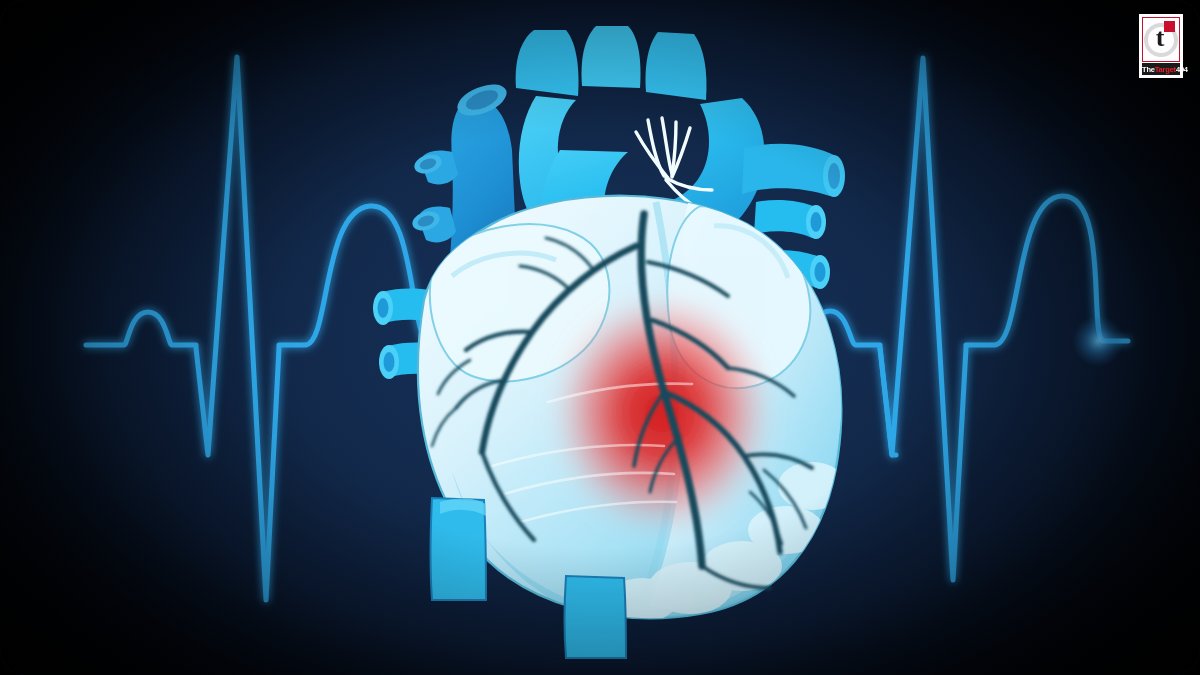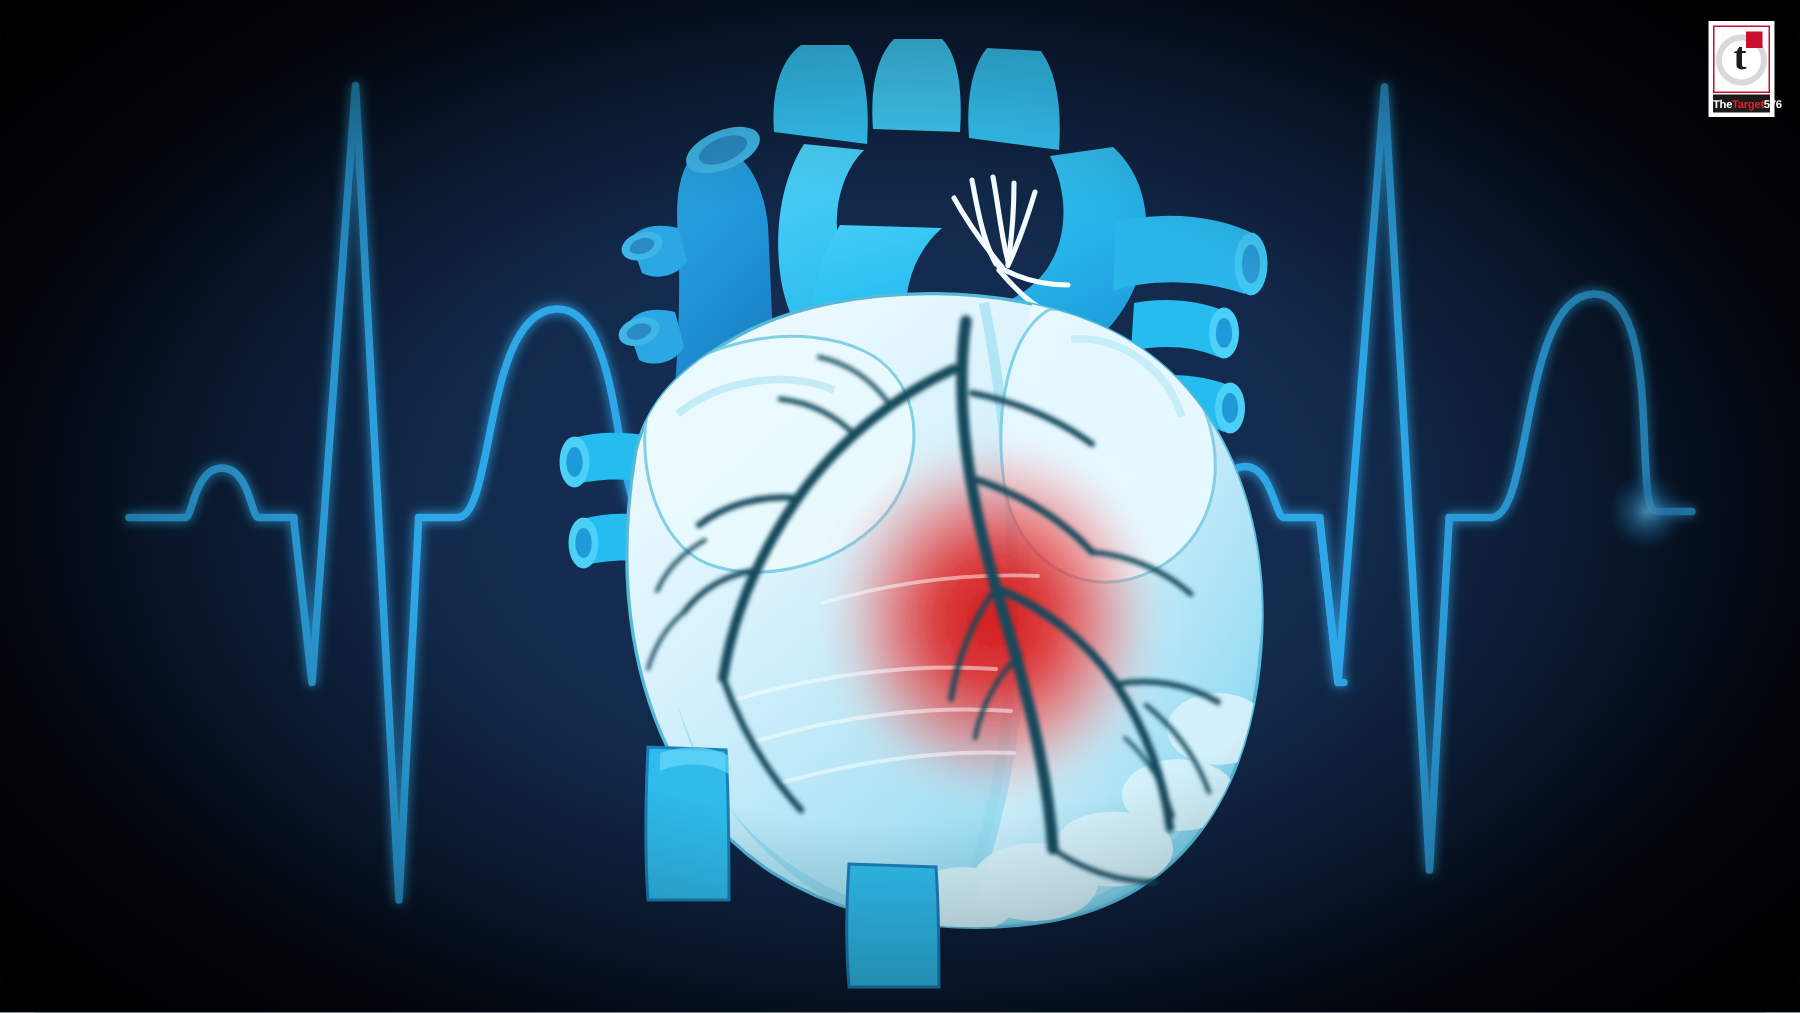--- a/index.html
+++ b/index.html
@@ -411,17 +411,17 @@
 
   <div id="logo">
     <div id="logoMark">
       <span class="ring"></span>
       <span class="sq"></span>
       <span class="tee">t</span>
     </div>
     <div id="logoText">
       <span class="w">The</span>
         <span class="r">Target</span>
-        <span class="w">576</span>
+        <span class="w">494</span>
     </div>
   </div>
 
 </div>
 
 </body></html>

